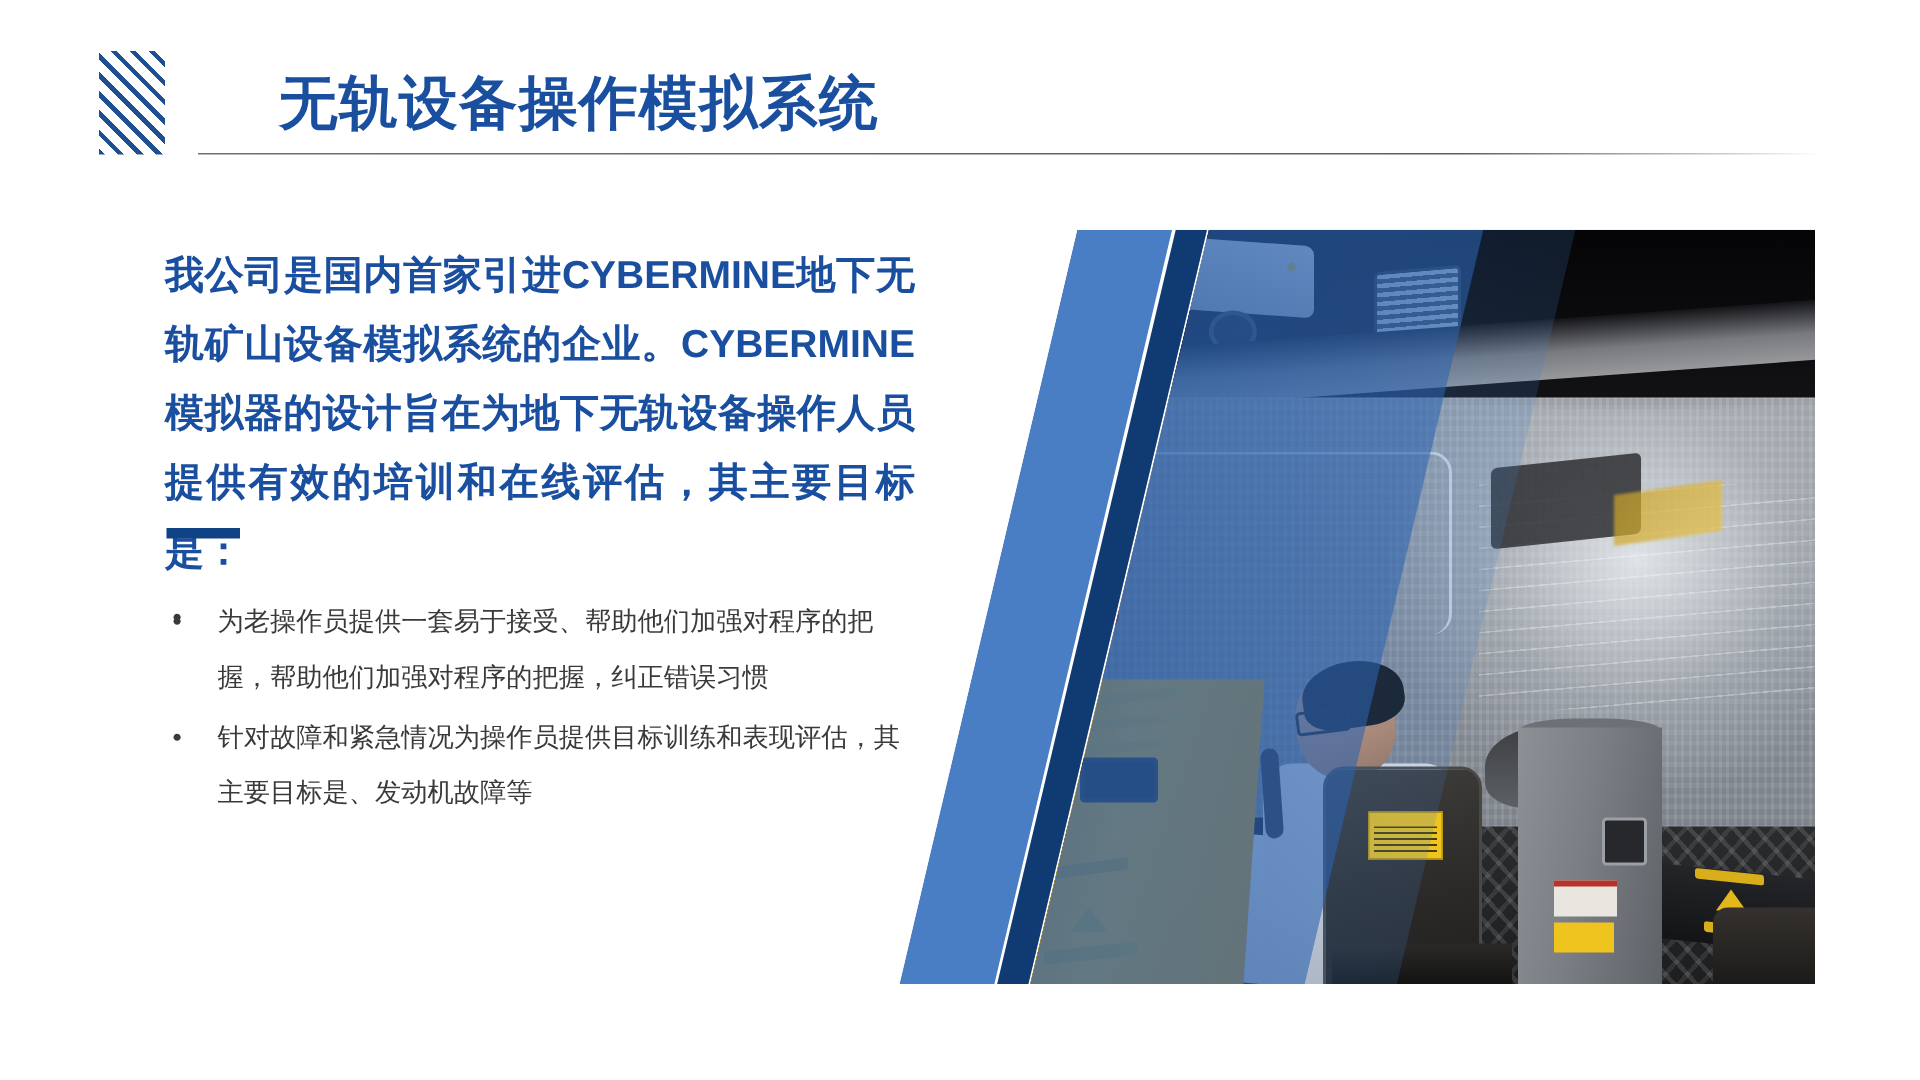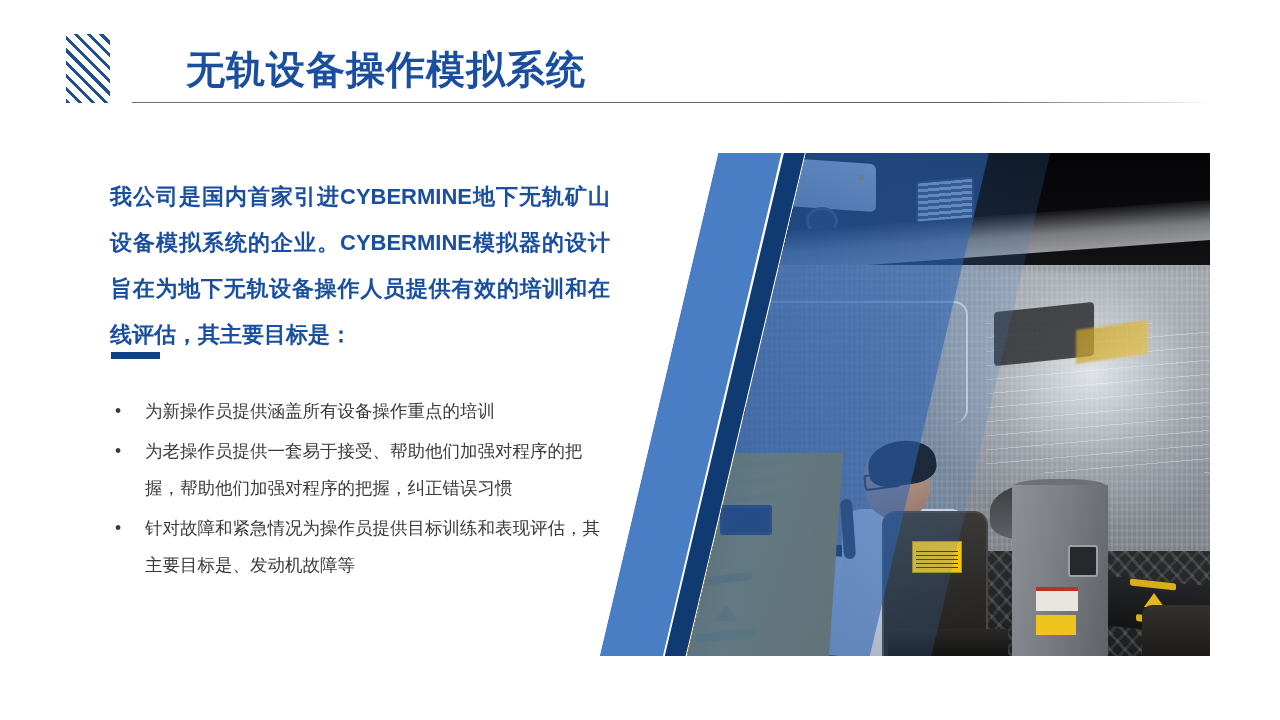--- a/index.html
+++ b/index.html
@@ -59,23 +59,23 @@
   #left-col {
     position: absolute;
     left: 0;
     top: 140px;
     width: 600px;
     height: 540px;
   }
   #intro-paragraph {
     position: absolute;
     left: 110px;
-    top: 34px;
+    top: 20px;
     width: 500px;
-    font-size: 22px;
+    font-size: 26px;
     font-weight: bold;
     color: #1a4fa0;
     line-height: 46px;
     letter-spacing: 0px;
     text-align: justify;
     text-justify: inter-ideograph;
   }
   #accent-bar {
     position: absolute;
     left: 111px;
@@ -559,21 +559,20 @@
 
 <div id="left-col">
 
   <div id="intro-paragraph">我公司是国内首家引进CYBERMINE地下无轨矿山设备模拟系统的企业。CYBERMINE模拟器的设计旨在为地下无轨设备操作人员提供有效的培训和在线评估，其主要目标是：</div>
 
   <div id="accent-bar"></div>
 
   <ul id="bullet-list">
     <li class="bullet-item">
       <span class="bullet-dot">•</span>
-      <span>为新操作员提供涵盖所有设备操作重点的培训</span>
     </li>
     <li class="bullet-item">
       <span class="bullet-dot">•</span>
       <span>为老操作员提供一套易于接受、帮助他们加强对程序的把握，帮助他们加强对程序的把握，纠正错误习惯</span>
     </li>
     <li class="bullet-item">
       <span class="bullet-dot">•</span>
       <span>针对故障和紧急情况为操作员提供目标训练和表现评估，其主要目标是、发动机故障等</span>
     </li>
   </ul>

